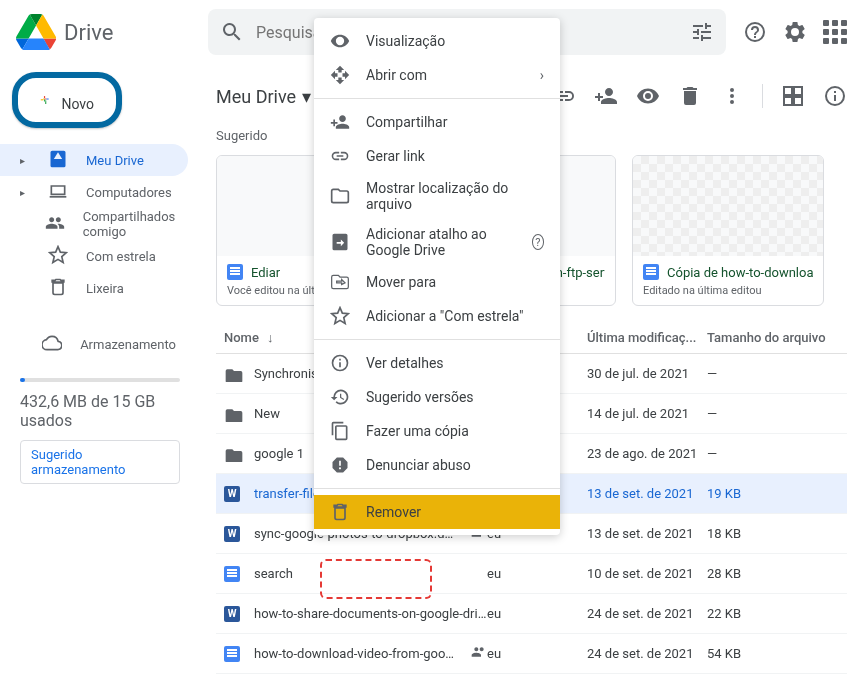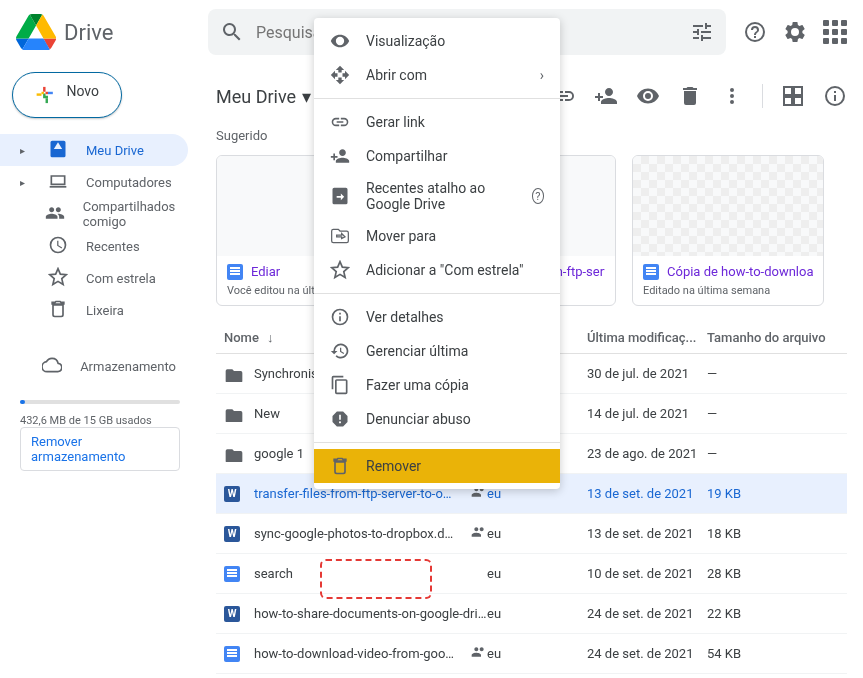--- a/index.html
+++ b/index.html
@@ -9,43 +9,43 @@
 .logo-icon{width:40px;height:40px;display:flex;align-items:center;justify-content:center}
 .logo-text{font-size:22px;color:#5f6368}
 .searchbar{flex:1;max-width:518px;height:46px;background:#f1f3f4;border-radius:8px;display:flex;align-items:center;padding:0 12px;gap:12px}
 .searchbar input{border:none;background:none;outline:none;flex:1;font-size:16px;color:#5f6368}
 .searchbar .tune{margin-left:auto}
 .hdr-right{margin-left:auto;display:flex;align-items:center;gap:16px}
 .icn{width:24px;height:24px;display:flex;align-items:center;justify-content:center;color:#5f6368;cursor:pointer}
 .icn svg{width:24px;height:24px;fill:currentColor}
 .main{display:flex;height:calc(100% - 64px)}
 .sidebar{width:200px;padding:8px 0}
-.newbtn{display:flex;align-items:flex-start;gap:12px;background:#fff;border:1px solid #0369a1;border-radius:24px;padding:10px 22px;margin:0 0 16px 12px;box-shadow:0 1px 2px rgba(60,64,67,.3);cursor:pointer;font-size:14px;color:#3c4043;width:110px}
+.newbtn{display:flex;align-items:flex-end;gap:12px;background:#fff;border:6px solid #0369a1;border-radius:24px;padding:10px 22px;margin:0 0 16px 12px;box-shadow:0 1px 2px rgba(60,64,67,.3);cursor:pointer;font-size:14px;color:#3c4043;width:110px}
 .nav-item{display:flex;align-items:center;gap:18px;padding:6px 12px 6px 20px;cursor:pointer;border-radius:0 16px 16px 0;height:32px;margin-right:12px;color:#5f6368}
 .nav-item.active{background:#e8f0fe;color:#1967d2}
 .nav-item .tri{width:10px;font-size:10px;color:#5f6368}
 .nav-item .nlabel{font-size:13px}
 .nav-sep{height:12px}
 .storage{padding:8px 20px;color:#5f6368}
 .storage-bar{height:4px;background:#e0e0e0;border-radius:2px;margin:10px 0;position:relative}
 .storage-bar::after{content:'';position:absolute;left:0;top:0;height:100%;width:3%;background:#1a73e8;border-radius:2px}
-.storage-txt{font-size:11px;}
+.storage-txt{font-size:16px;margin-bottom:10px}
 .buy-btn{border:1px solid #dadce0;color:#1a73e8;padding:6px 10px;border-radius:4px;font-size:13px;cursor:pointer;display:inline-block}
 .content{flex:1;padding:8px 16px;overflow:hidden}
 .pathbar{display:flex;align-items:center;height:48px}
 .path{font-size:18px;color:#3c4043;display:flex;align-items:center;gap:6px;cursor:pointer}
 .toolbar{margin-left:auto;display:flex;align-items:center;gap:18px}
 .tool-sep{width:1px;height:24px;background:#dadce0}
 .suggested-title{font-size:13px;color:#5f6368;margin:8px 0 12px}
 .cards{display:flex;gap:16px;margin-bottom:16px}
 .card{width:192px;border:1px solid #dadce0;border-radius:6px;overflow:hidden}
 .card-preview{height:100px;background:#f8f9fa}
 .card-preview.check{background-image:linear-gradient(45deg,#eee 25%,transparent 25%),linear-gradient(-45deg,#eee 25%,transparent 25%),linear-gradient(45deg,transparent 75%,#eee 75%),linear-gradient(-45deg,transparent 75%,#eee 75%);background-size:16px 16px;background-position:0 0,0 8px,8px -8px,-8px 0}
 .card-footer{padding:8px 10px}
-.card-title{display:flex;align-items:flex-start;gap:8px;font-size:13px;color:#6d28d9;white-space:nowrap;overflow:hidden;text-overflow:ellipsis}
+.card-title{display:flex;align-items:center;gap:8px;font-size:13px;color:#14532d;white-space:nowrap;overflow:hidden;text-overflow:ellipsis}
 .card-sub{font-size:11px;color:#5f6368;margin-top:4px}
 .docicon{width:16px;height:16px;flex-shrink:0}
 .docicon.docs{background:#4285f4;border-radius:2px;position:relative}
 .docicon.docs::after{content:'';position:absolute;left:3px;top:3px;right:3px;height:2px;background:#fff;box-shadow:0 3px 0 #fff,0 6px 0 #fff}
 .docicon.word{background:#2b579a;border-radius:2px;position:relative;color:#fff;font-size:10px;font-weight:bold;display:flex;align-items:center;justify-content:center}
 .docicon.word::after{content:'W'}
 .docicon.folder svg{width:20px;height:20px;fill:#5f6368}
 .tbl-hdr{display:flex;padding:8px 0;border-bottom:1px solid #e0e0e0;color:#5f6368;font-size:13px;font-weight:500}
 .c-name{flex:1;display:flex;align-items:center;gap:8px;padding-left:8px}
 .c-owner{width:100px}
@@ -159,27 +159,20 @@
         <div class="nav-item ">
           <span class="tri"></span>
           <span><svg viewBox="0 0 24 24" width="20" height="20" fill="currentColor">
               <path d="M16 11c1.66 0 3-1.34 3-3s-1.34-3-3-3-3 1.34-3 3 1.34 3 3 3zm-8 0c1.66 0 3-1.34 3-3S9.66 5 8 5 5 6.34 5 8s1.34 3 3 3zm0 2c-2.33 0-7 1.17-7 3.5V19h14v-2.5c0-2.33-4.67-3.5-7-3.5zm8 0c-.29 0-.62.02-.97.05 1.16.84 1.97 1.97 1.97 3.45V19h6v-2.5c0-2.33-4.67-3.5-7-3.5z"></path>
             </svg></span>
           <span class="nlabel">Compartilhados comigo</span>
         </div>
         <div class="nav-item ">
           <span class="tri"></span>
           <span><svg viewBox="0 0 24 24" width="20" height="20" fill="currentColor">
-              <path d="M12 2a10 10 0 100 20 10 10 0 000-20zm0 18a8 8 0 110-16 8 8 0 010 16zm.5-13H11v6l5.25 3.15.75-1.23-4.5-2.67z"></path>
-            </svg></span>
-          <span class="nlabel">Recentes</span>
-        </div>
-        <div class="nav-item ">
-          <span class="tri"></span>
-          <span><svg viewBox="0 0 24 24" width="20" height="20" fill="currentColor">
               <path d="M12 17.27L18.18 21l-1.64-7.03L22 9.24l-7.19-.61L12 2 9.19 8.63 2 9.24l5.46 4.73L5.82 21z" fill="none" stroke="currentColor" stroke-width="2"></path>
             </svg></span>
           <span class="nlabel">Com estrela</span>
         </div>
         <div class="nav-item ">
           <span class="tri"></span>
           <span><svg viewBox="0 0 24 24" width="20" height="20" fill="currentColor">
               <path d="M6 19a2 2 0 002 2h8a2 2 0 002-2V7H6v12zM19 4h-3.5l-1-1h-5l-1 1H5v2h14V4z" fill="none" stroke="currentColor" stroke-width="2"></path>
             </svg></span>
           <span class="nlabel">Lixeira</span>
@@ -190,21 +183,21 @@
           <span class="tri"></span>
           <span><svg viewBox="0 0 24 24" width="20" height="20" fill="currentColor">
               <path d="M19.35 10.04A7.49 7.49 0 0012 4a7.5 7.5 0 00-6.65 4.04A6 6 0 006 20h13a5 5 0 00.35-9.96z" fill="none" stroke="currentColor" stroke-width="2"></path>
             </svg></span>
           <span class="nlabel">Armazenamento</span>
         </div>
       </div>
     <div class="storage">
       <div class="storage-bar"></div>
       <div class="storage-txt">432,6 MB de 15 GB usados</div>
-      <div class="buy-btn">Remover armazenamento</div>
+      <div class="buy-btn">Sugerido armazenamento</div>
     </div>
   </div>
 
   <div class="content">
     <div class="pathbar">
       <div class="path">
         <span>Meu Drive</span>
         <span>▾</span>
       </div>
       <div class="toolbar">
@@ -269,21 +262,21 @@
        <div class="card-sub"></div>
      </div>
    </div>
         <div class="card">
      <div class="card-preview check"></div>
      <div class="card-footer">
        <div class="card-title">
               <span class="docicon docs"></span>
               <span>Cópia de how-to-download-v...</span>
             </div>
-       <div class="card-sub">Editado na última semana</div>
+       <div class="card-sub">Editado na última editou</div>
      </div>
    </div>
       </div>
 
     <div class="tbl-hdr">
       <div class="c-name">
           <span>Nome</span> 
           <span>↓</span>
         </div>
       <div class="c-owner"></div>
@@ -400,43 +393,51 @@
     <div class="ctx-item " id="ctx-1">
      <span class="cicn">
         <svg viewBox="0 0 24 24">
           <path d="M10 9h4V6h3l-5-5-5 5h3v3zm-1 1H6V7l-5 5 5 5v-3h3v-4zm14 2l-5-5v3h-3v4h3v3l5-5zm-9 3h-4v3H7l5 5 5-5h-3v-3z"></path>
         </svg>
       </span>
      <span>Abrir com</span>
       <span class="chev">›</span>
    </div>
     <div class="ctx-sep"></div>
+    <div class="ctx-item " id="ctx-3">
+     <span class="cicn">
+        <svg viewBox="0 0 24 24">
+          <path d="M15 12c2.21 0 4-1.79 4-4s-1.79-4-4-4-4 1.79-4 4 1.79 4 4 4zm-9 0V9H4v3H1v2h3v3h2v-3h3v-2H6zm9 2c-2.67 0-8 1.34-8 4v2h16v-2c0-2.66-5.33-4-8-4z"></path>
+        </svg>
+      </span>
+     <span>Compartilhar</span>
+   </div>
     <div class="ctx-item " id="ctx-4">
      <span class="cicn">
         <svg viewBox="0 0 24 24">
           <path d="M3.9 12A3.1 3.1 0 017 8.9h4V7H7a5 5 0 000 10h4v-1.9H7A3.1 3.1 0 013.9 12zM8 13h8v-2H8v2zm9-6h-4v1.9h4a3.1 3.1 0 010 6.2h-4V17h4a5 5 0 000-10z"></path>
         </svg>
       </span>
      <span>Gerar link</span>
    </div>
-    <div class="ctx-item " id="ctx-3">
-     <span class="cicn">
-        <svg viewBox="0 0 24 24">
-          <path d="M15 12c2.21 0 4-1.79 4-4s-1.79-4-4-4-4 1.79-4 4 1.79 4 4 4zm-9 0V9H4v3H1v2h3v3h2v-3h3v-2H6zm9 2c-2.67 0-8 1.34-8 4v2h16v-2c0-2.66-5.33-4-8-4z"></path>
-        </svg>
-      </span>
-     <span>Compartilhar</span>
+    <div class="ctx-item " id="ctx-5">
+     <span class="cicn">
+        <svg viewBox="0 0 24 24">
+          <path d="M10 4H4a2 2 0 00-2 2v12a2 2 0 002 2h16a2 2 0 002-2V8a2 2 0 00-2-2h-8z" fill="none" stroke="currentColor" stroke-width="2"></path>
+        </svg>
+      </span>
+     <span>Mostrar localização do arquivo</span>
    </div>
     <div class="ctx-item " id="ctx-6">
      <span class="cicn">
         <svg viewBox="0 0 24 24">
           <path d="M19 2H5a2 2 0 00-2 2v16a2 2 0 002 2h14a2 2 0 002-2V4a2 2 0 00-2-2zm-6 15v-3H8v-2h5V9l4 4z"></path>
         </svg>
       </span>
-     <span>Recentes atalho ao Google Drive</span>
+     <span>Adicionar atalho ao Google Drive</span>
       <span class="help">?</span>
    </div>
     <div class="ctx-item " id="ctx-7">
      <span class="cicn">
         <svg viewBox="0 0 24 24">
           <path d="M20 6h-8l-2-2H4a2 2 0 00-2 2v12a2 2 0 002 2h16a2 2 0 002-2V8a2 2 0 00-2-2zm-6 9v-2H8v-2h6V9l4 4z" fill="none" stroke="currentColor" stroke-width="1.5"></path>
         </svg>
       </span>
      <span>Mover para</span>
    </div>
@@ -456,21 +457,21 @@
         </svg>
       </span>
      <span>Ver detalhes</span>
    </div>
     <div class="ctx-item " id="ctx-12">
      <span class="cicn">
         <svg viewBox="0 0 24 24">
           <path d="M13 3a9 9 0 00-9 9H1l3.89 3.89.07.14L9 12H6a7 7 0 117 7 6.93 6.93 0 01-4.95-2.05l-1.41 1.41A9 9 0 1013 3zm-1 5v5l4.28 2.54.72-1.21-3.5-2.08V8z"></path>
         </svg>
       </span>
-     <span>Gerenciar última</span>
+     <span>Sugerido versões</span>
    </div>
     <div class="ctx-item " id="ctx-13">
      <span class="cicn">
         <svg viewBox="0 0 24 24">
           <path d="M16 1H4a2 2 0 00-2 2v14h2V3h12V1zm3 4H8a2 2 0 00-2 2v14a2 2 0 002 2h11a2 2 0 002-2V7a2 2 0 00-2-2zm0 16H8V7h11v14z"></path>
         </svg>
       </span>
      <span>Fazer uma cópia</span>
    </div>
     <div class="ctx-item " id="ctx-14">

